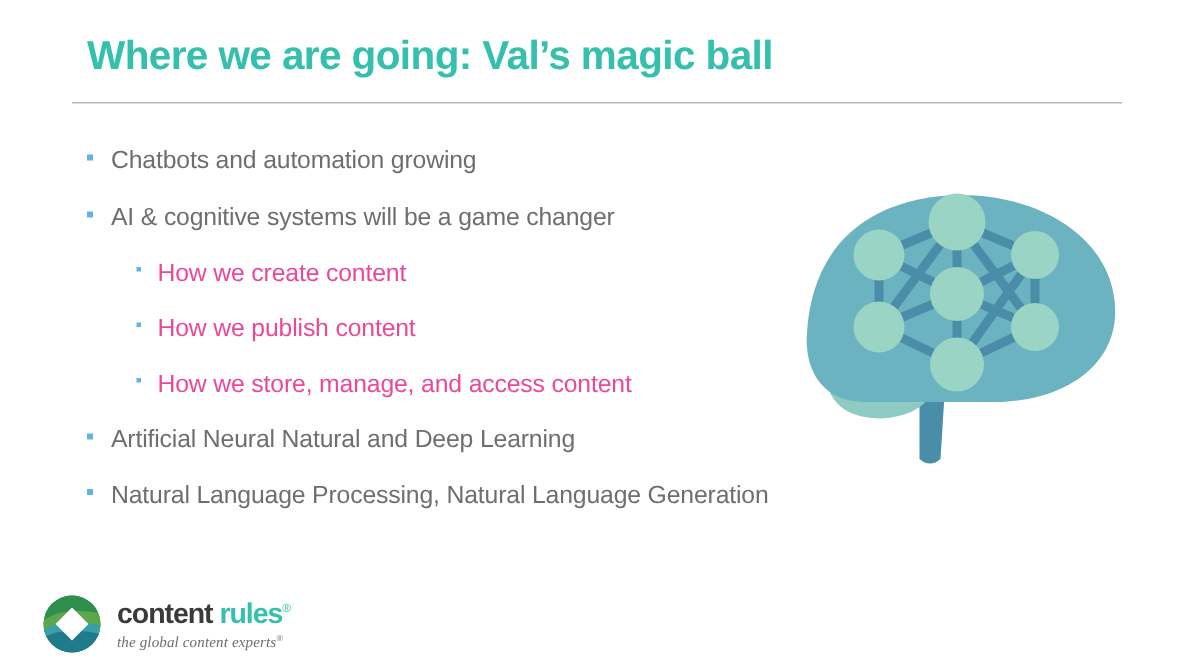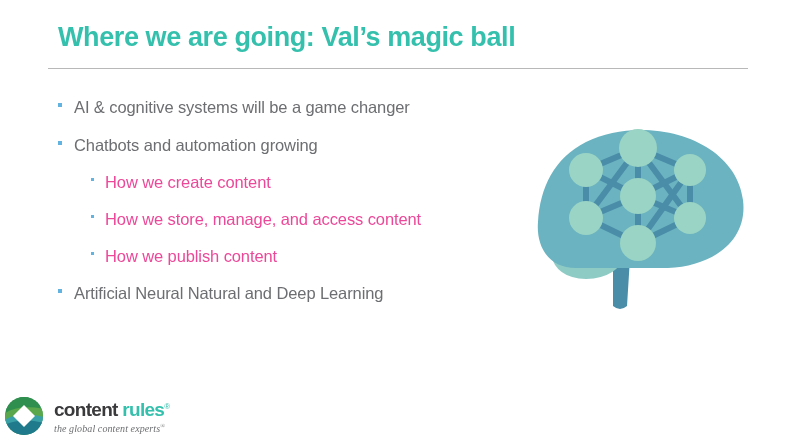--- a/index.html
+++ b/index.html
@@ -93,21 +93,21 @@
     position: absolute;
     left: 528px;
     top: 118px;
     width: 232px;
     height: 200px;
   }
 
   
   .footer {
     position: absolute;
-    left: 4px;
+    left: 28px;
     top: 396px;
     display: flex;
   }
   .logo-mark {
     width: 40px;
     height: 40px;
     margin-right: 10px;
     flex: 0 0 auto;
   }
   .logo-words {
@@ -150,48 +150,52 @@
 
 <div class="slide">
 
   <div class="slide-title">Where we are going: Val’s magic ball</div>
   <div class="title-rule"></div>
 
   <div class="body-list">
 
     <div class="bullet-row lvl1">
       <span class="marker"></span>
+      <span class="bullet-text">Chatbots and automation growing</span>
+    </div>
+
+    <div class="bullet-row lvl1">
+      <span class="marker"></span>
       <span class="bullet-text">AI &amp; cognitive systems will be a game changer</span>
     </div>
 
-    <div class="bullet-row lvl1">
-      <span class="marker"></span>
-      <span class="bullet-text">Chatbots and automation growing</span>
-    </div>
-
     <div class="bullet-row lvl2">
       <span class="marker"></span>
       <span class="bullet-text">How we create content</span>
     </div>
 
     <div class="bullet-row lvl2">
       <span class="marker"></span>
+      <span class="bullet-text">How we publish content</span>
+    </div>
+
+    <div class="bullet-row lvl2">
+      <span class="marker"></span>
       <span class="bullet-text">How we store, manage, and access content</span>
     </div>
 
-    <div class="bullet-row lvl2">
-      <span class="marker"></span>
-      <span class="bullet-text">How we publish content</span>
-    </div>
-
     <div class="bullet-row lvl1">
       <span class="marker"></span>
       <span class="bullet-text">Artificial Neural Natural and Deep Learning</span>
     </div>
 
+    <div class="bullet-row lvl1">
+      <span class="marker"></span>
+      <span class="bullet-text">Natural Language Processing, Natural Language Generation</span>
+    </div>
 
   </div>
 
   <div class="brain-art">
     <svg viewBox="0 0 232 200" width="232" height="200" xmlns="http://www.w3.org/2000/svg">
 
       <path d="M85 140 L102 140 L99 188 Q92 194 85 188 Z" fill="#4a8da8"></path>
 
       <path d="M22 122 Q20 160 58 161 Q92 160 98 133 Z" fill="#8ecbc4"></path>
 

